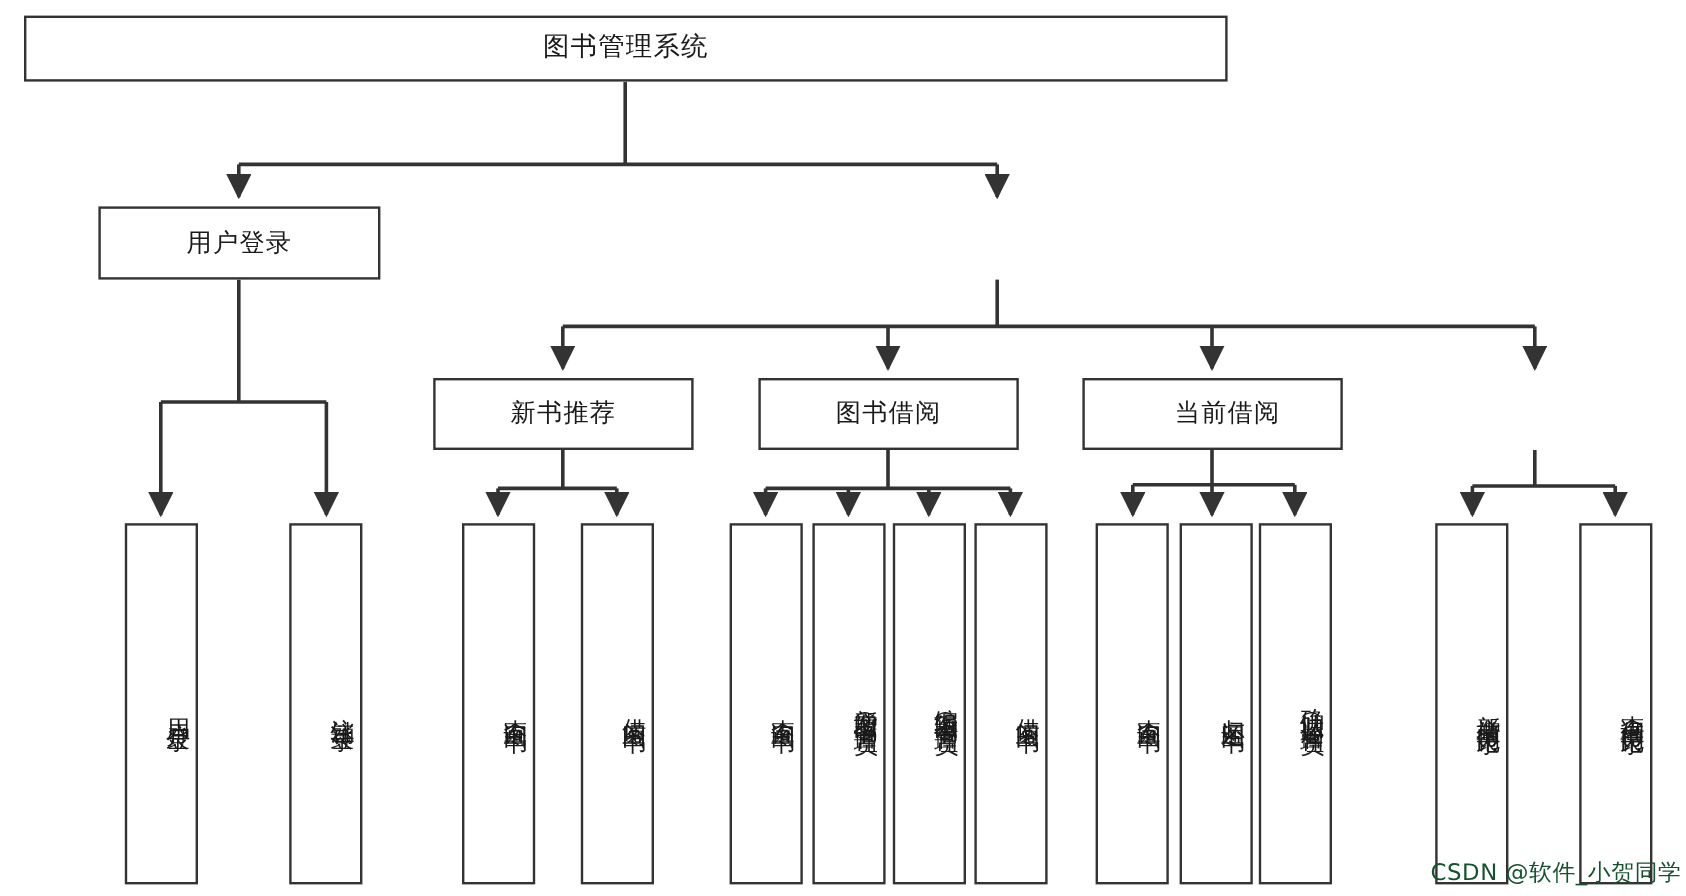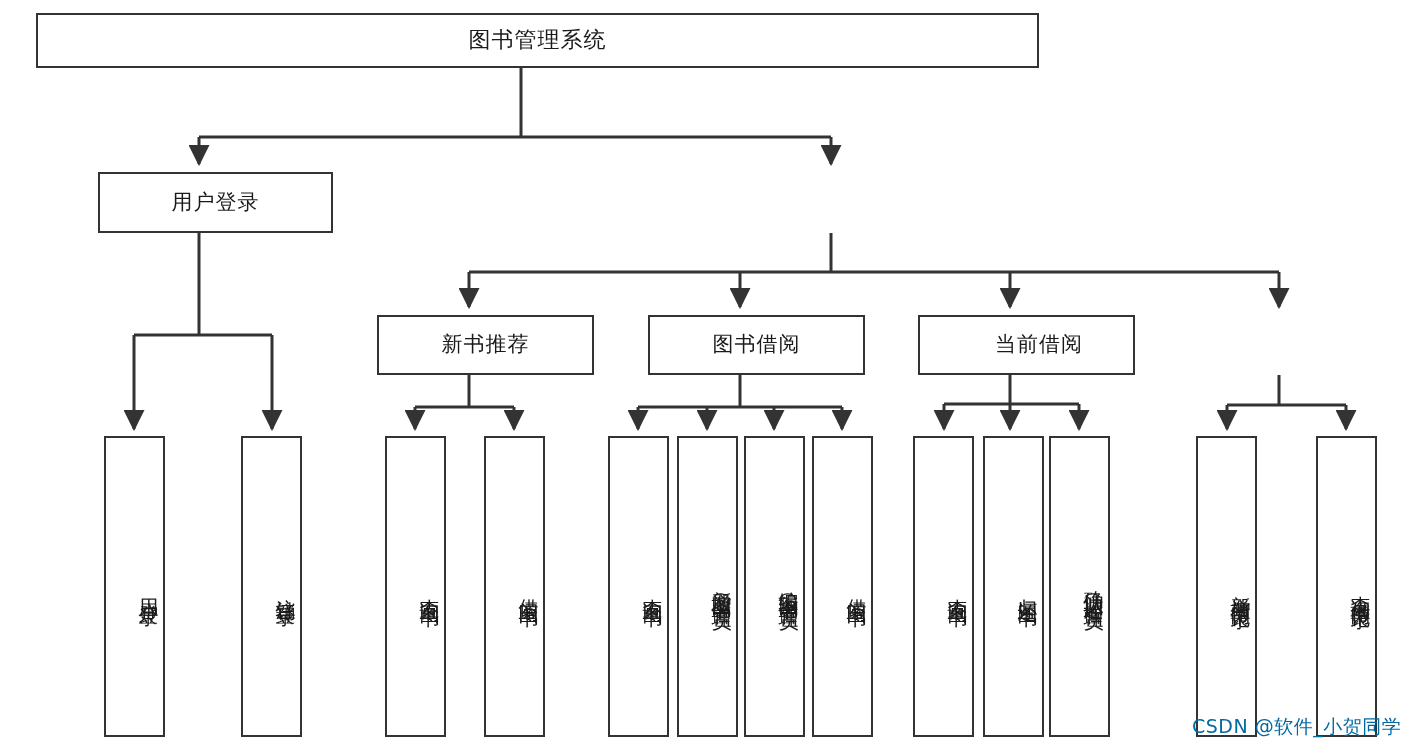--- a/index.html
+++ b/index.html
@@ -25,21 +25,20 @@
     background: #ffffff;
     display: flex;
     align-items: center;
     justify-content: center;
     color: #1a1a1a;
   }
   .node.horiz {
     font-size: 21px;
     letter-spacing: 1px;
     line-height: 1.2;
-    margin-left: 16px;
   }
   .node.root {
     font-size: 22px;
   }
   .node.vert {
     writing-mode: vertical-rl;
     text-orientation: upright;
     font-size: 20px;
     letter-spacing: 3px;
     padding-top: 4px;
@@ -55,21 +54,21 @@
   svg#edges {
     position: absolute;
     left: 0;
     top: 0;
     width: 1405px;
     height: 747px;
     pointer-events: none;
   }
   .watermark {
     position: absolute;
-    color: #0369a1;
+    color: #14532d;
     font-size: 19px;
     letter-spacing: 0.5px;
     white-space: nowrap;
   }
 </style>
 </head>
 <body>
 
 <div id="canvas">
 

